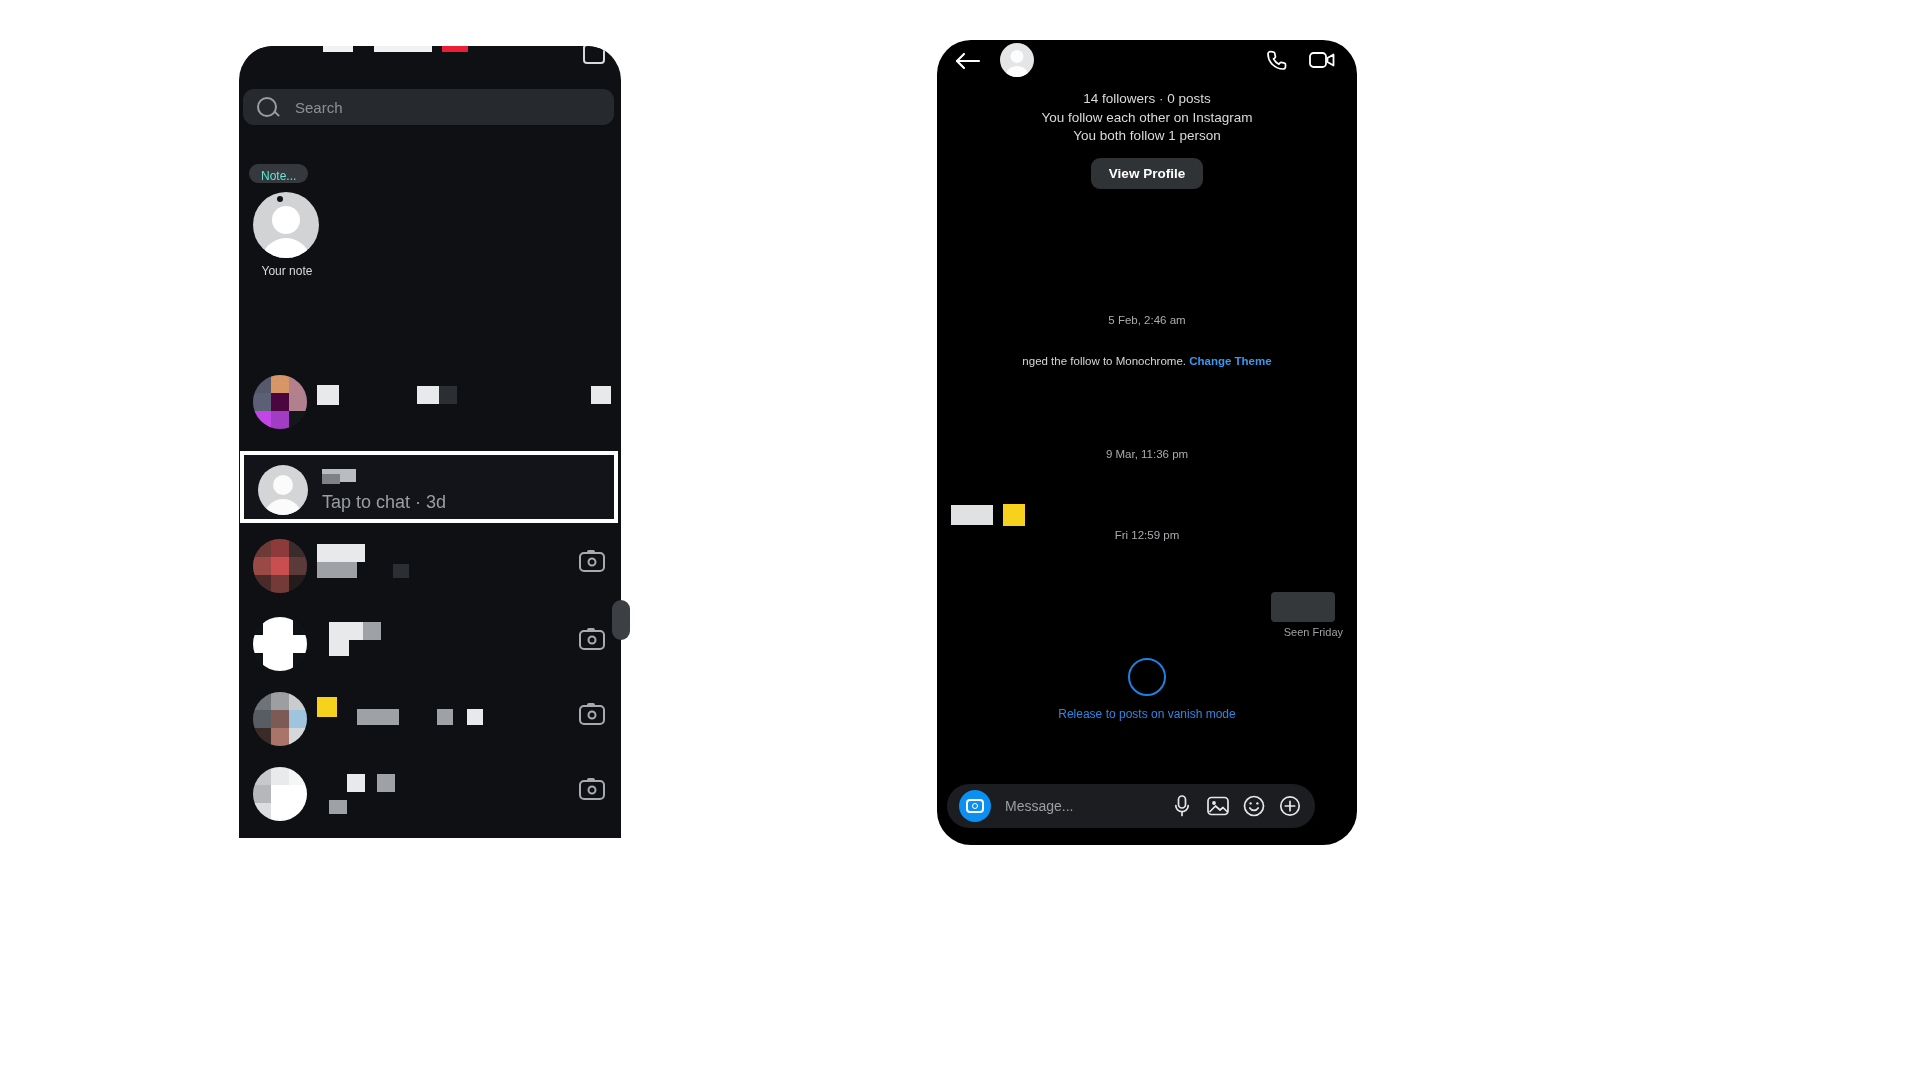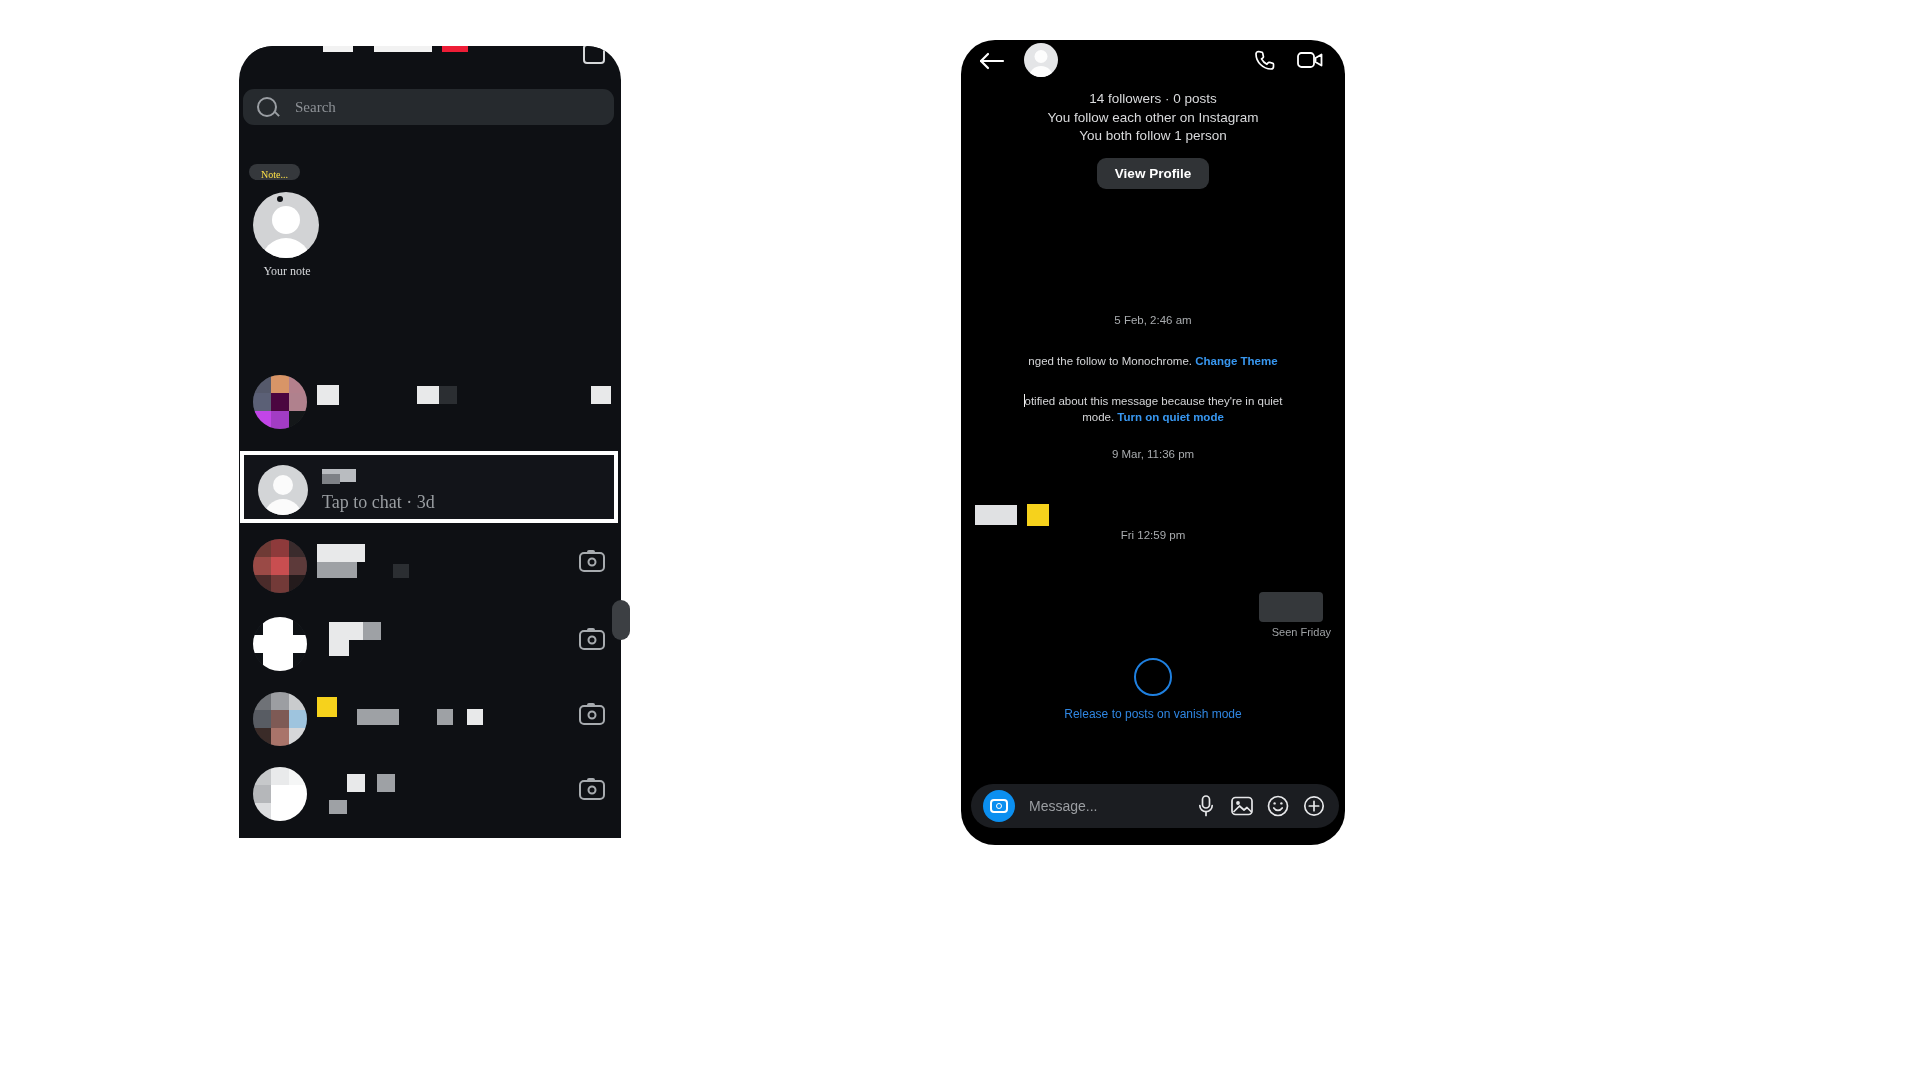--- a/index.html
+++ b/index.html
@@ -26,31 +26,29 @@
   }
 
   #phone-left {
     left: 239px;
     top: 46px;
     width: 382px;
     height: 792px;
     background: #0e1014;
     border-top-left-radius: 34px;
     border-top-right-radius: 34px;
-    font-family: Liberation Serif, serif;
   }
 
   #phone-right {
     left: 937px;
     top: 40px;
-    width: 384px;
+    width: 420px;
     height: 805px;
     background: #000000;
     border-radius: 34px;
-    margin-left: 24px;
   }
 
   
   .status-strip {
     position: absolute;
     top: 0;
     left: 0;
     width: 100%;
     height: 14px;
     background: #0e1014;
@@ -107,22 +105,22 @@
     left: 0;
     top: 110px;
     width: 100%;
     height: 120px;
   }
   #note-bubble {
     position: absolute;
     left: 10px;
     top: 8px;
     background: #35383c;
-    color: #fde047;
-    font-size: 10px;
+    color: #5eead4;
+    font-size: 12px;
     padding: 5px 12px 0;
     border-radius: 13px;
     white-space: nowrap;
   }
   #note-avatar {
     position: absolute;
     left: 14px;
     top: 36px;
     width: 66px;
     height: 66px;
@@ -745,25 +743,20 @@
 
     <div id="r-thread">
 
       <div class="ts" style="top:44px;">5 Feb, 2:46 am</div>
 
       <div class="sys" style="top:83px;">
         <span>nged the follow to Monochrome.</span>
         <span class="lnk">Change Theme</span>
       </div>
 
-      <div class="sys" style="top:123px;">
-        <span class="caret"></span><span>otified about this message because they're in quiet</span><br>
-        <span>mode.</span>
-        <span class="lnk">Turn on quiet mode</span>
-      </div>
 
       <div class="ts" style="top:178px;">9 Mar, 11:36 pm</div>
 
       <div id="msg-bubble-redact"></div>
       <div id="msg-bubble-yellow"></div>
 
       <div class="ts" style="top:259px;">Fri 12:59 pm</div>
 
       <div id="msg-out-redact"></div>
       <div id="seen-label">Seen Friday</div>

